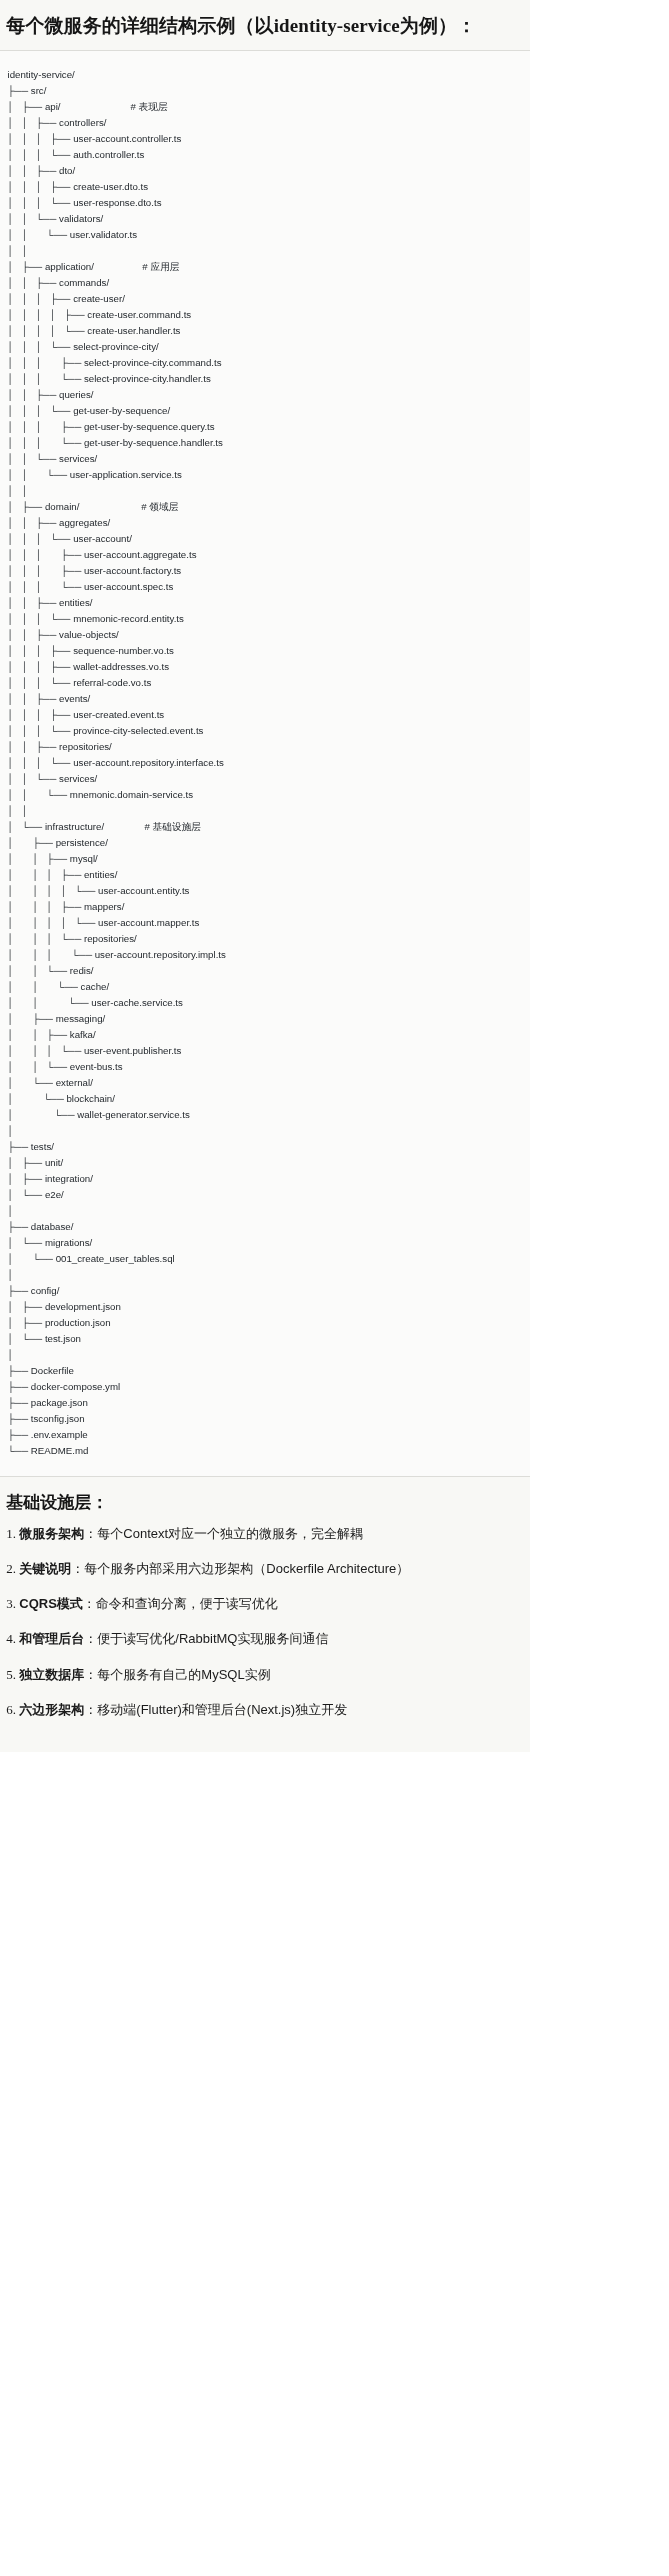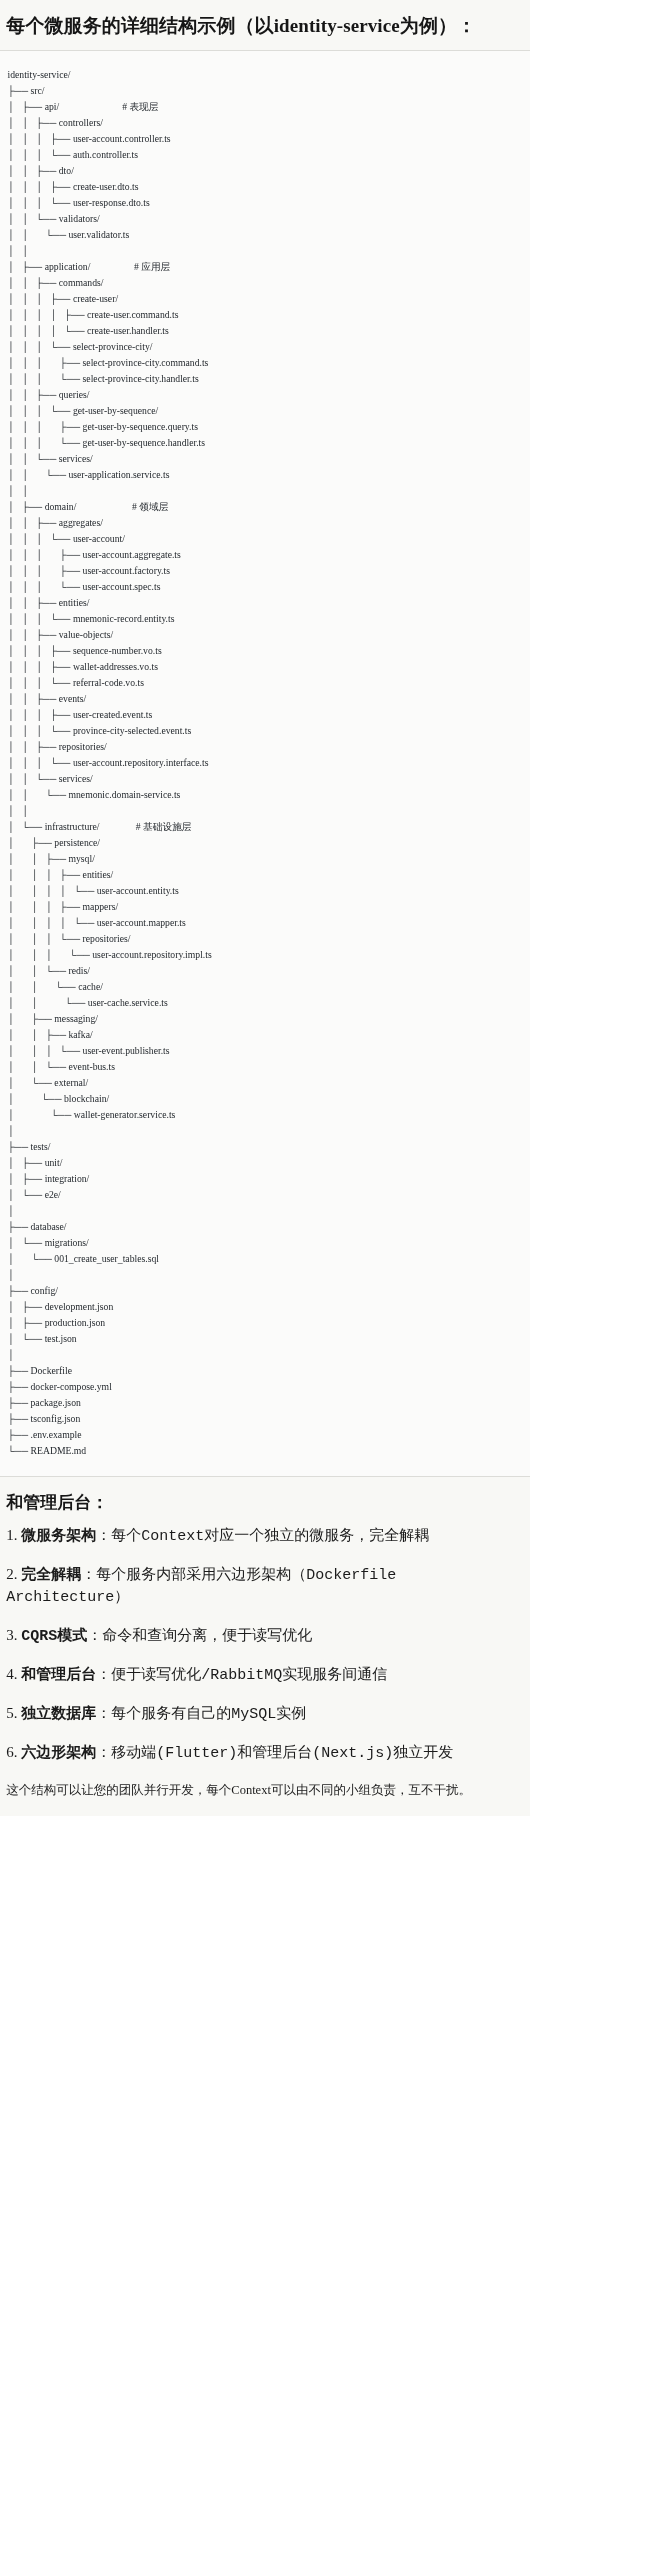--- a/index.html
+++ b/index.html
@@ -41,21 +41,21 @@
   
   .code-block {
     background: #fbfbfa;
     padding: 16.3px 6.3px 16.3px 7.5px;
     border-bottom: 0.6px solid #dcdcd8;
     box-sizing: border-box;
   }
   pre.tree {
     margin: 0;
     padding: 0;
-    font-family: Liberation Serif, serif;
+    font-family: Liberation Sans, sans-serif;
     font-size: 9.7px;
     line-height: 16px;
     color: #24292e;
     white-space: pre;
     overflow: visible;
     letter-spacing: 0px;
     tab-size: 4;
   }
 
   
@@ -73,22 +73,22 @@
     margin: 0 0 11.3px 0;
   }
   ol.notes-list {
     margin: 0 0 2.5px 0;
     padding: 0 0 0 0;
     list-style: none;
     counter-reset: noteidx;
   }
   ol.notes-list li {
     counter-increment: noteidx;
-    font-family: Liberation Mono, monospace;
-    font-size: 15px;
+    font-family: Liberation Sans, sans-serif;
+    font-size: 13px;
     line-height: 1.45;
     color: #1b1b1b;
     margin: 0 0 16.3px 0;
   }
   ol.notes-list li::before {
     content: counter(noteidx) ". ";
     font-family: "Liberation Serif", "DejaVu Serif", serif;
   }
   .note-term {
     font-weight: bold;
@@ -197,28 +197,27 @@
 │
 ├── Dockerfile
 ├── docker-compose.yml
 ├── package.json
 ├── tsconfig.json
 ├── .env.example
 └── README.md</pre>
   </section>
 
   <section class="notes-block">
-    <h2 class="notes-title">和管理后台：</h2>
+    <h2 class="notes-title">基础设施层：</h2>
 
     <ol class="notes-list">
       <li><span class="note-term">微服务架构</span><span class="note-sep">：</span><span class="note-desc">每个Context对应一个独立的微服务，完全解耦</span></li>
-      <li><span class="note-term">完全解耦</span><span class="note-sep">：</span><span class="note-desc">每个服务内部采用六边形架构（Dockerfile Architecture）</span></li>
+      <li><span class="note-term">关键说明</span><span class="note-sep">：</span><span class="note-desc">每个服务内部采用六边形架构（Dockerfile Architecture）</span></li>
       <li><span class="note-term">CQRS模式</span><span class="note-sep">：</span><span class="note-desc">命令和查询分离，便于读写优化</span></li>
       <li><span class="note-term">和管理后台</span><span class="note-sep">：</span><span class="note-desc">便于读写优化/RabbitMQ实现服务间通信</span></li>
       <li><span class="note-term">独立数据库</span><span class="note-sep">：</span><span class="note-desc">每个服务有自己的MySQL实例</span></li>
       <li><span class="note-term">六边形架构</span><span class="note-sep">：</span><span class="note-desc">移动端(Flutter)和管理后台(Next.js)独立开发</span></li>
     </ol>
 
-    <p class="closing-para">这个结构可以让您的团队并行开发，每个Context可以由不同的小组负责，互不干扰。</p>
   </section>
 
 </div>
 
 
 </body></html>

